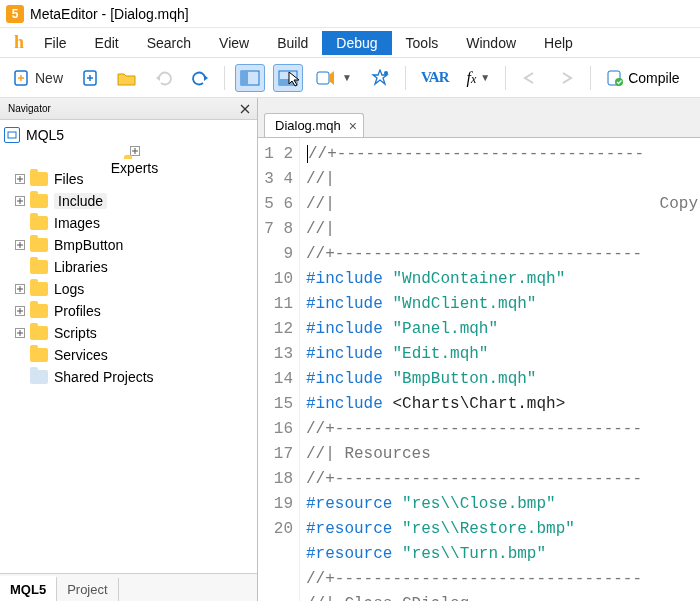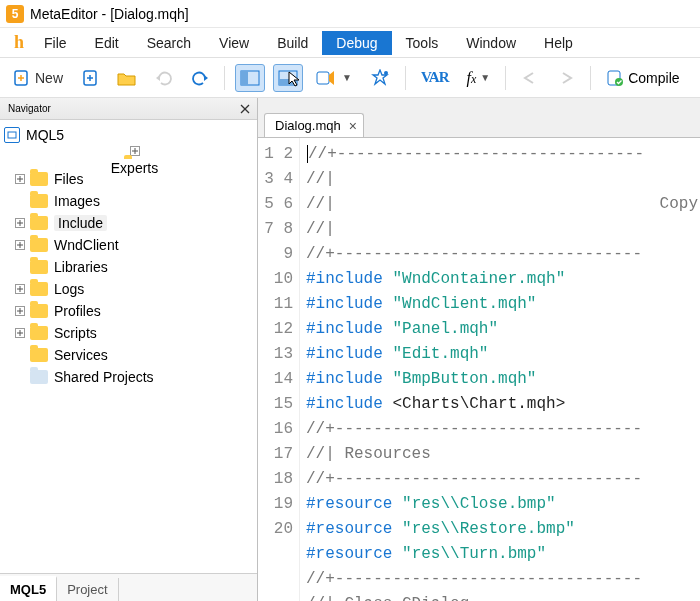--- a/index.html
+++ b/index.html
@@ -204,45 +204,45 @@
               <svg width="10" height="10">
                 <rect x="0.5" y="0.5" width="9" height="9" fill="#fff" stroke="#999"></rect>
                 <line x1="2" y1="5" x2="8" y2="5" stroke="#555"></line>
                 <line x1="5" y1="2" x2="5" y2="8" stroke="#555"></line>
               </svg>
             </span>
             <span class="fld"></span>
             <span class="label">Files</span>
           </div>
           <div class="tree-row" style="padding-left: 12px;">
+            <span class="tw">
+              <svg width="10" height="10">
+                <rect x="0.5" y="0.5" width="9" height="9" fill="#fff" stroke="#999"></rect>
+                <line x1="2" y1="5" x2="8" y2="5" stroke="#555"></line>
+                <line x1="5" y1="2" x2="5" y2="8" stroke="#555"></line>
+              </svg>
+            </span>
+            <span class="fld"></span>
+            <span class="label sel">Include</span>
+          </div>
+          <div class="tree-row" style="padding-left: 12px;">
             <span class="tw"></span>
             <span class="fld"></span>
             <span class="label">Images</span>
           </div>
           <div class="tree-row" style="padding-left: 12px;">
             <span class="tw">
               <svg width="10" height="10">
                 <rect x="0.5" y="0.5" width="9" height="9" fill="#fff" stroke="#999"></rect>
                 <line x1="2" y1="5" x2="8" y2="5" stroke="#555"></line>
                 <line x1="5" y1="2" x2="5" y2="8" stroke="#555"></line>
               </svg>
             </span>
             <span class="fld"></span>
-            <span class="label sel">Include</span>
-          </div>
-          <div class="tree-row" style="padding-left: 12px;">
-            <span class="tw">
-              <svg width="10" height="10">
-                <rect x="0.5" y="0.5" width="9" height="9" fill="#fff" stroke="#999"></rect>
-                <line x1="2" y1="5" x2="8" y2="5" stroke="#555"></line>
-                <line x1="5" y1="2" x2="5" y2="8" stroke="#555"></line>
-              </svg>
-            </span>
-            <span class="fld"></span>
-            <span class="label">WndClient</span>
+            <span class="label">BmpButton</span>
           </div>
           <div class="tree-row" style="padding-left: 12px;">
             <span class="tw"></span>
             <span class="fld"></span>
             <span class="label">Libraries</span>
           </div>
           <div class="tree-row" style="padding-left: 12px;">
             <span class="tw">
               <svg width="10" height="10">
                 <rect x="0.5" y="0.5" width="9" height="9" fill="#fff" stroke="#999"></rect>

